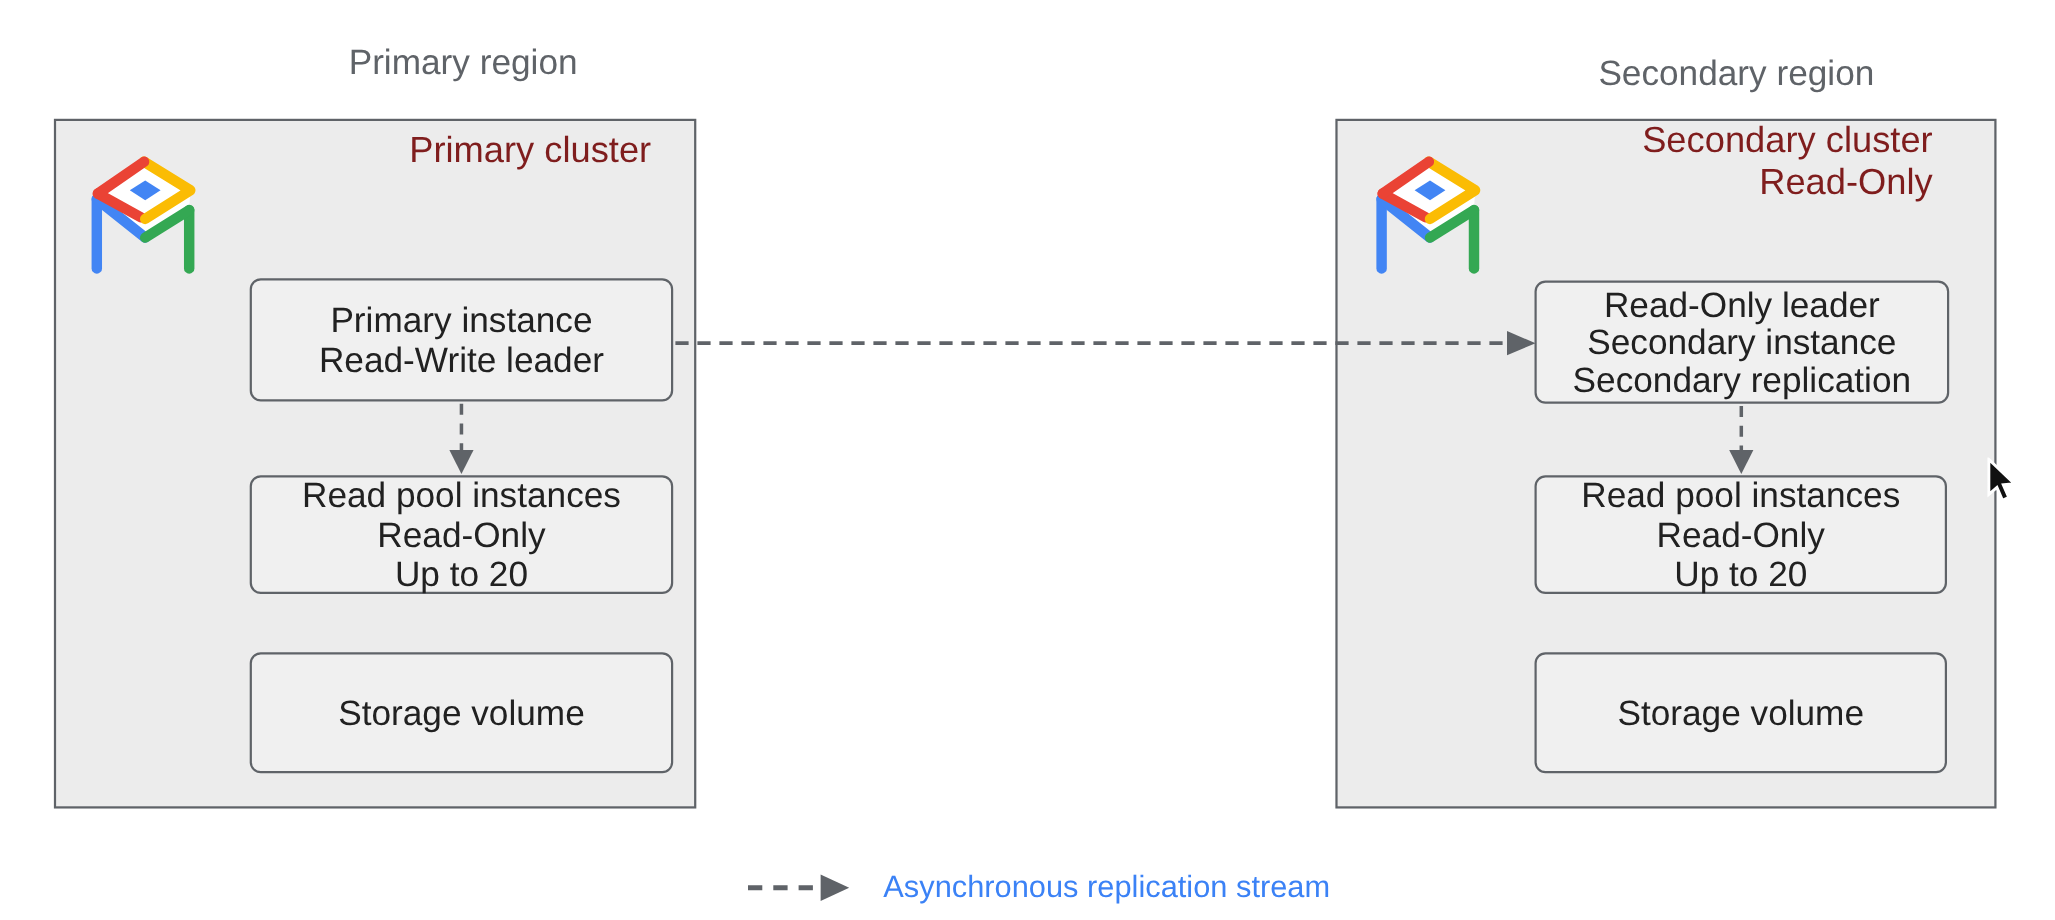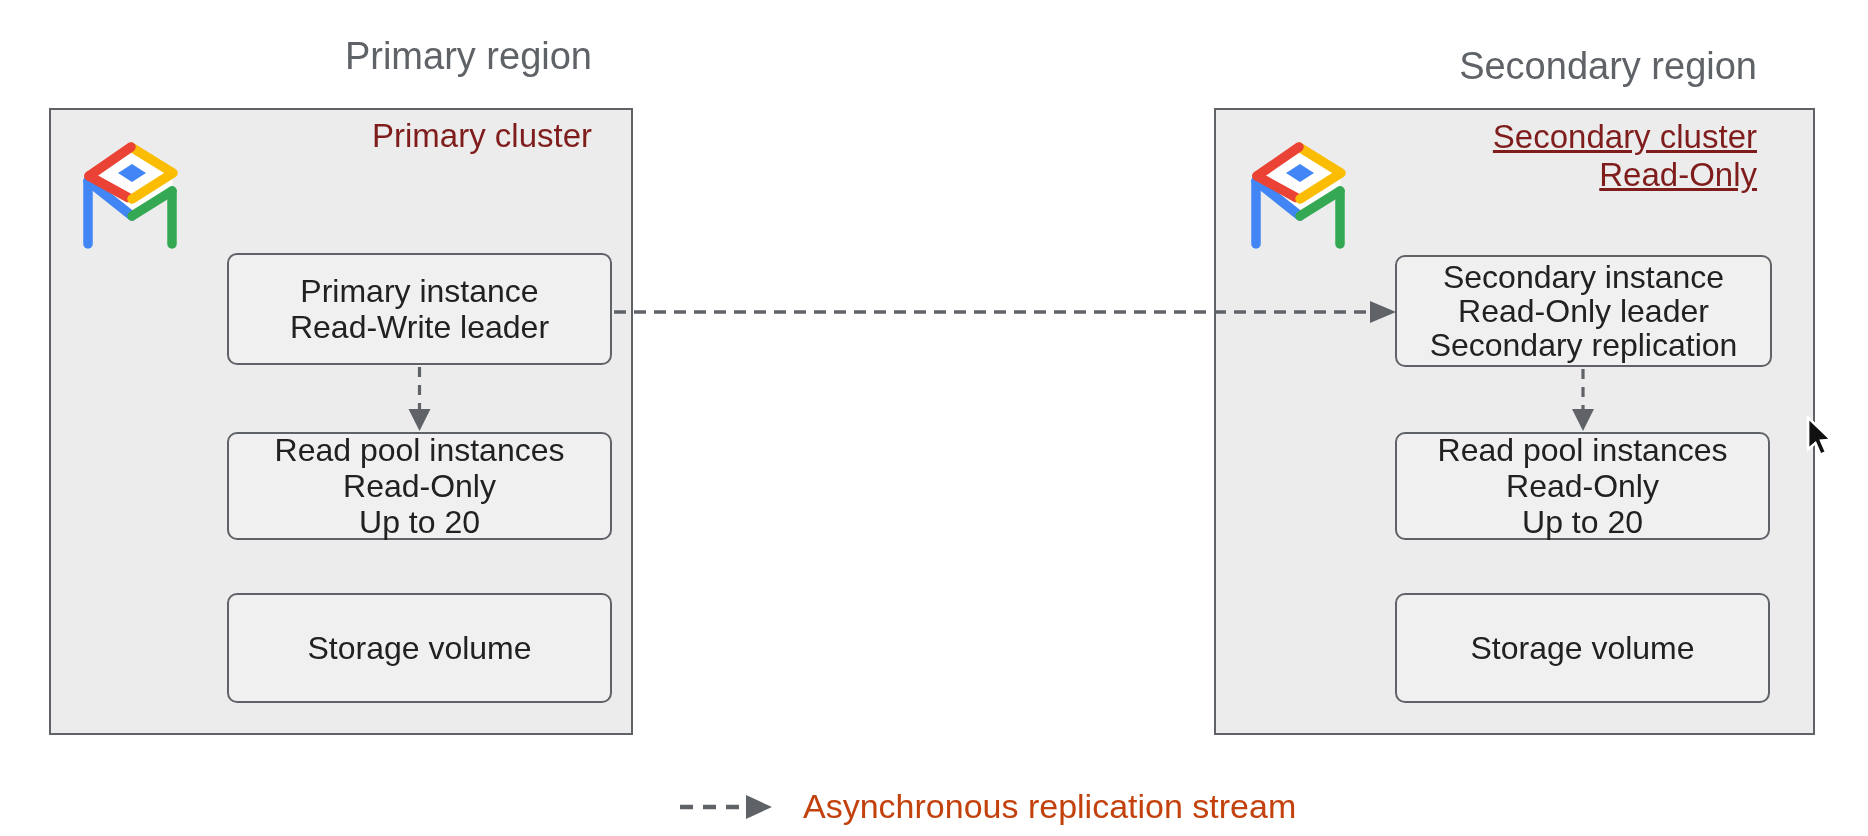--- a/index.html
+++ b/index.html
@@ -1,38 +1,38 @@
 <!DOCTYPE html>
 <html><head>
 <meta charset="utf-8">
 <style>
   html,body{margin:0;padding:0;background:#ffffff;}
   #canvas{
     position:relative;width:1868px;height:836px;background:#ffffff;overflow:hidden;
     font-family:"Liberation Sans","DejaVu Sans",sans-serif;
   }
   .region-title{
-    position:absolute;font-size:38px;line-height:40px;color:#5f6368;
-    text-align:right;white-space:nowrap;
+    position:absolute;font-size:32px;line-height:40px;color:#5f6368;
+    text-align:center;white-space:nowrap;
   }
   .cluster{
     position:absolute;background:#ececec;border:2px solid #5f6368;box-sizing:border-box;
   }
   .cluster-title{
     position:absolute;font-size:33px;line-height:38px;color:#7f1d1d;text-align:right;
   }
   .icon-wrap{position:absolute;width:110px;height:120px;}
   .node{
     position:absolute;background:#f0f0f0;border:2.5px solid #5f6368;border-radius:10px;
     box-sizing:border-box;display:flex;flex-direction:column;align-items:center;justify-content:center;
     font-size:32px;line-height:36px;color:#212121;text-align:center;
   }
   .arrow-layer{position:absolute;left:0;top:0;width:1868px;height:836px;pointer-events:none;}
   .legend-label{
-    position:absolute;left:803px;top:786px;font-size:34px;line-height:40px;color:#c2410c;white-space:nowrap;
+    position:absolute;left:803px;top:786px;font-size:28px;line-height:40px;color:#3b82f6;white-space:nowrap;
   }
   .cursor{position:absolute;left:1806px;top:416px;}
 </style>
 </head>
 <body>
 
 <div id="canvas">
 
   <div class="region-title" style="left:250px;top:36px;width:342px;">Primary region</div>
   <div class="region-title" style="left:1400px;top:46px;width:357px;">Secondary region</div>
@@ -87,28 +87,28 @@
         <path d="M97 58 L97 111" stroke="#34A853"></path>
         <path d="M57 83 L97 58" stroke="#34A853"></path>
         <path d="M14 43 L53 64.5" stroke="#EA4335"></path>
         <path d="M56 14 L98 40 L57 66" stroke="#FBBC04" stroke-linejoin="round"></path>
         <path d="M56 14 L14 43" stroke="#EA4335"></path>
       </g>
       <polygon fill="#4285F4" points="57,31 71,40 57,49 43,40"></polygon>
     </svg>
   </div>
 
-  <div class="cluster-title" style="left:1457px;top:118px;width:300px;text-decoration:underline;">
+  <div class="cluster-title" style="left:1457px;top:108px;width:300px;">
     <div>Secondary cluster</div>
     <div>Read-Only</div>
   </div>
 
   <div class="node" style="left:1395px;top:255px;width:377px;height:112px;line-height:34px;">
+    <div>Read-Only leader</div>
     <div>Secondary instance</div>
-    <div>Read-Only leader</div>
     <div>Secondary replication</div>
   </div>
 
   <div class="node" style="left:1395px;top:432px;width:375px;height:108px;">
     <div>Read pool instances</div>
     <div>Read-Only</div>
     <div>Up to 20</div>
   </div>
 
   <div class="node" style="left:1395px;top:593px;width:375px;height:110px;">

